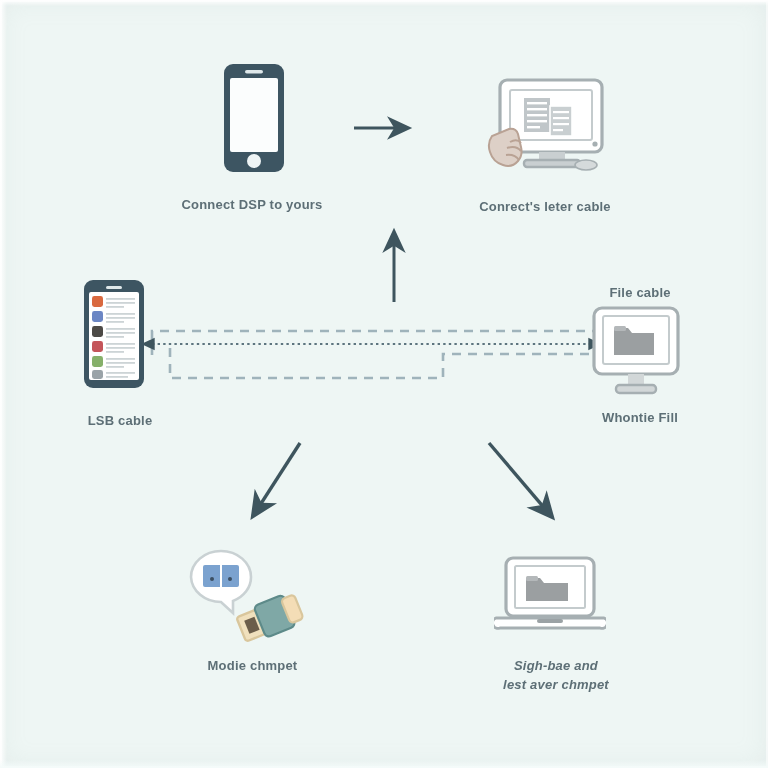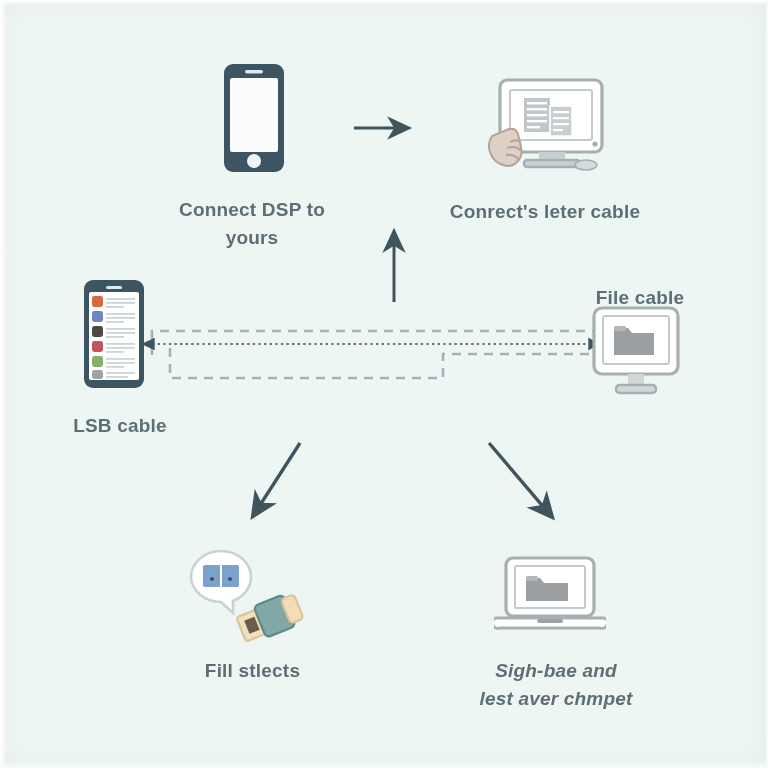--- a/index.html
+++ b/index.html
@@ -43,21 +43,21 @@
     background: linear-gradient(to top, #f4fbfa, rgba(255,255,255,0));
   }
 
   .node {
     position: absolute;
   }
   .caption {
     position: absolute;
     text-align: center;
     color: #5d6f76;
-    font-size: 19px;
+    font-size: 13px;
     font-weight: 700;
     letter-spacing: 0.2px;
     line-height: 1.45;
     white-space: pre-line;
     filter: blur(0.25px);
   }
   .svg-layer {
     position: absolute;
     left: 0; top: 0;
     width: 768px;
@@ -205,41 +205,42 @@
       <rect x="4" y="2" width="84" height="66" rx="8" ry="8" fill="#ffffff" stroke="#a6afb2" stroke-width="3.2"></rect>
       <rect x="13" y="10" width="66" height="48" rx="2" fill="#ffffff" stroke="#c4cbcd" stroke-width="2"></rect>
       <g>
         <path d="M24,22 h14 l4,5 h22 v22 h-40 z" fill="#9b9fa1"></path>
         <rect x="24" y="20" width="12" height="5" rx="1.5" fill="#b4b8ba"></rect>
       </g>
       <rect x="38" y="68" width="16" height="12" fill="#d2d7d8"></rect>
       <rect x="26" y="79" width="40" height="8" rx="3.5" fill="#d2d7d8" stroke="#a6afb2" stroke-width="2.4"></rect>
     </svg>
   </div>
+  <div class="caption" style="left:565px; top:409px; width:150px;">Whontie Fill</div>
 
   <div class="node" style="left:183px; top:545px; width:124px; height:104px;">
     <svg width="124" height="104" viewBox="0 0 124 104">
       <g>
         <path d="M8,32 a30,26 0 1,1 60,0 a30,26 0 0,1 -18,24 l0,12 l-12,-11 a30,26 0 0,1 -30,-25 z" fill="#ffffff" stroke="#c9d1d3" stroke-width="2.6"></path>
         <g>
           <rect x="20" y="20" width="36" height="22" rx="2" fill="#7ba2cf"></rect>
           <line x1="38" y1="20" x2="38" y2="42" stroke="#ffffff" stroke-width="2"></line>
           <circle cx="29" cy="34" r="2" fill="#3b4f63"></circle>
           <circle cx="47" cy="34" r="2" fill="#3b4f63"></circle>
         </g>
       </g>
       <g transform="rotate(-22 92 72)">
         <rect x="56" y="58" width="22" height="26" rx="3" fill="#f0e0bd" stroke="#d9c69c" stroke-width="2.4"></rect>
         <rect x="62" y="64" width="11" height="14" fill="#6b5d4a"></rect>
         <rect x="76" y="54" width="32" height="34" rx="5" fill="#7fa8a6" stroke="#5d8a89" stroke-width="2.2"></rect>
         <rect x="104" y="58" width="14" height="26" rx="4" fill="#f4ddb6" stroke="#d9c69c" stroke-width="2.2"></rect>
       </g>
     </svg>
   </div>
-  <div class="caption" style="left:170px; top:657px; width:165px;">Fill stlects</div>
+  <div class="caption" style="left:170px; top:657px; width:165px;">Modie chmpet</div>
 
   <div class="node" style="left:494px; top:556px; width:112px; height:82px;">
     <svg width="112" height="82" viewBox="0 0 112 82">
       <rect x="12" y="2" width="88" height="58" rx="7" ry="7" fill="#ffffff" stroke="#a6afb2" stroke-width="3.2"></rect>
       <rect x="21" y="10" width="70" height="42" rx="1.5" fill="#ffffff" stroke="#c4cbcd" stroke-width="2"></rect>
       <g>
         <path d="M32,22 h14 l4,5 h24 v18 h-42 z" fill="#9b9fa1"></path>
         <rect x="32" y="20" width="12" height="5" rx="1.5" fill="#b4b8ba"></rect>
       </g>
       <path d="M2,62 h108 a4,4 0 0,1 -4,10 h-100 a4,4 0 0,1 -4,-10 z" fill="#ffffff" stroke="#a6afb2" stroke-width="2.8"></path>

